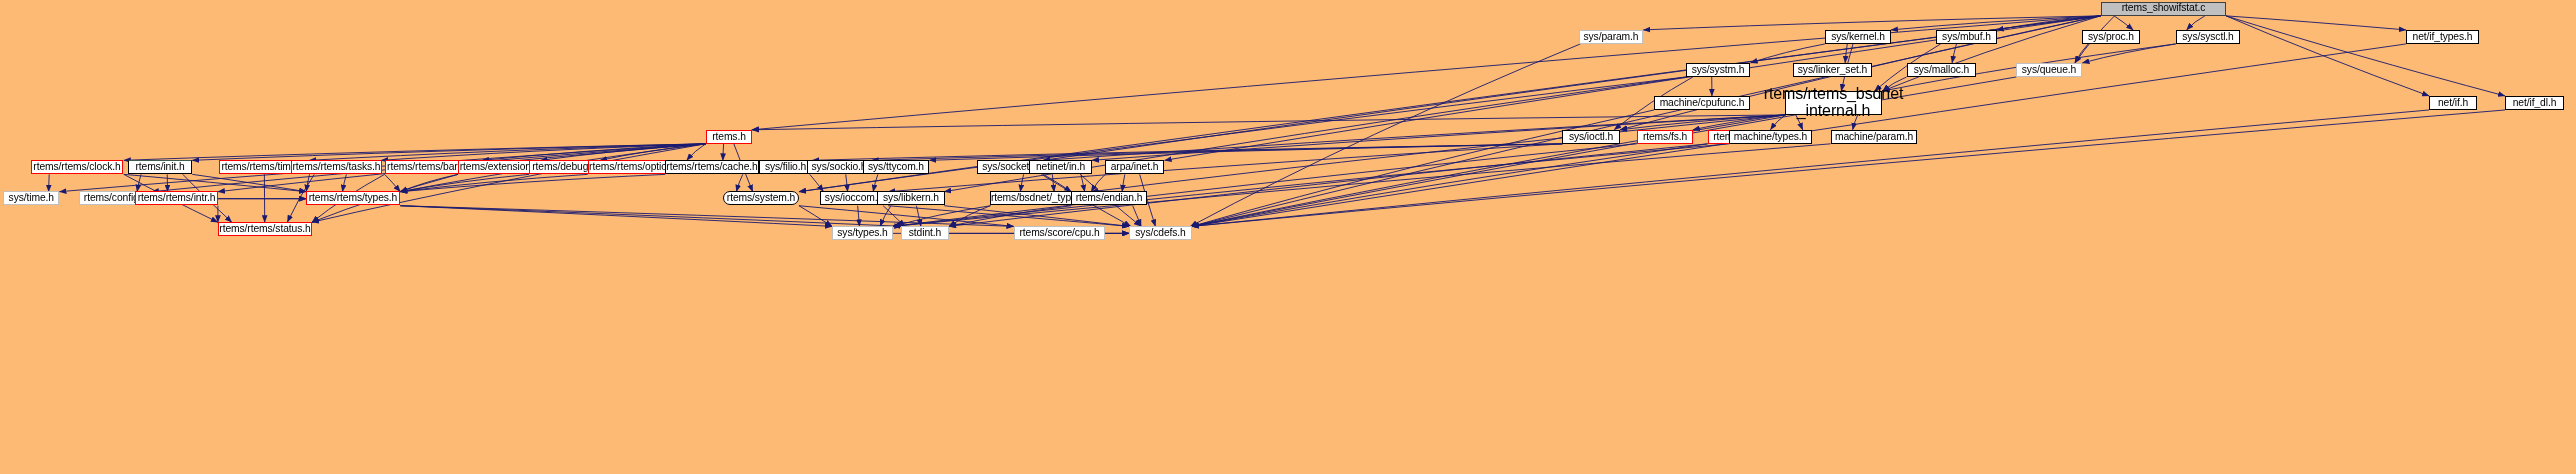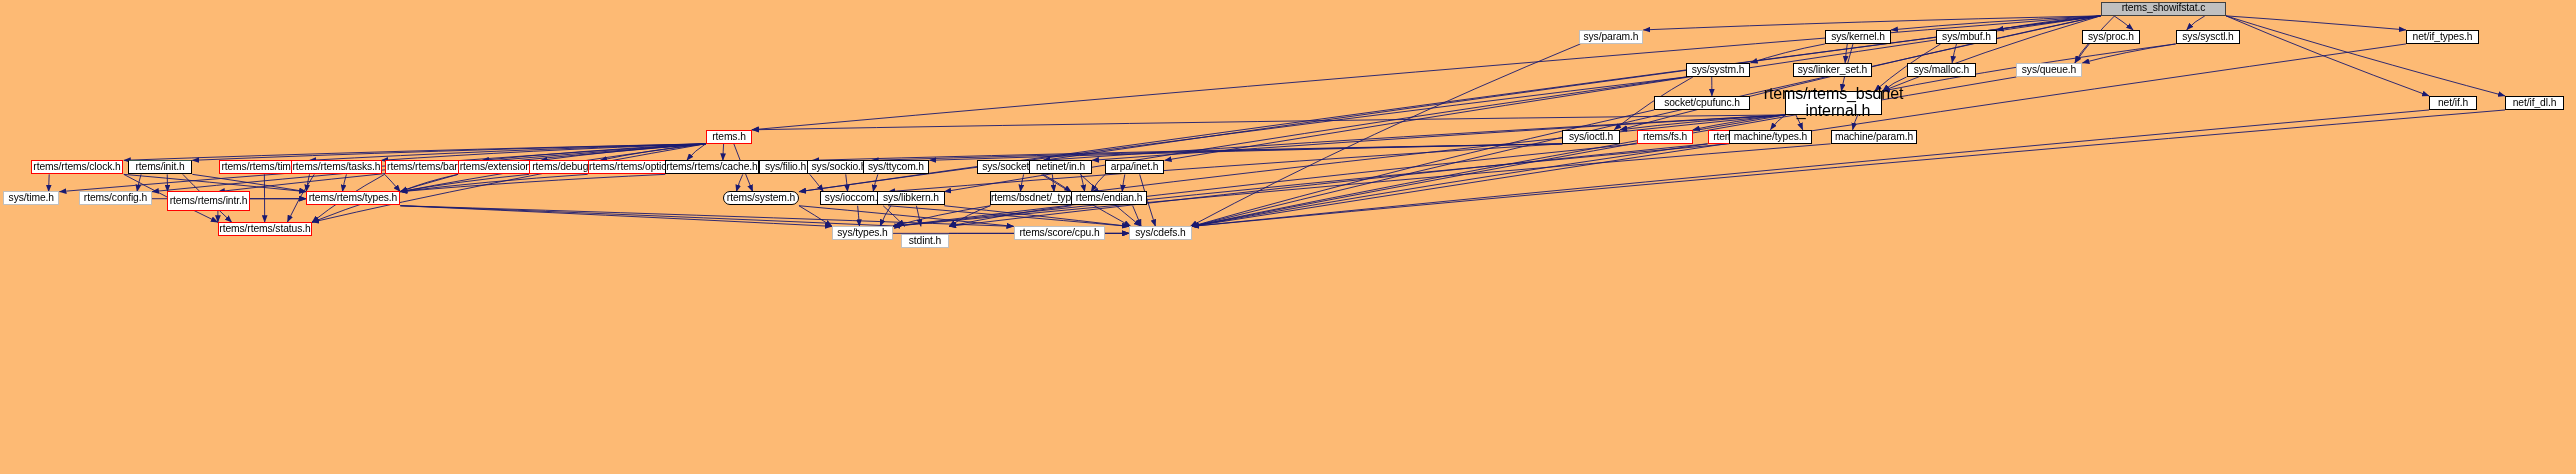--- a/index.html
+++ b/index.html
@@ -155,21 +155,21 @@
       <div class="node n-grey" style="left: 1579px; top: 30px; width: 64px; height: 14px;">sys/param.h</div>
       <div class="node n-black" style="left: 1825px; top: 30px; width: 66px; height: 14px;">sys/kernel.h</div>
       <div class="node n-black" style="left: 1936px; top: 30px; width: 61px; height: 14px;">sys/mbuf.h</div>
       <div class="node n-black" style="left: 2082px; top: 30px; width: 58px; height: 14px;">sys/proc.h</div>
       <div class="node n-black" style="left: 2176px; top: 30px; width: 64px; height: 14px;">sys/sysctl.h</div>
       <div class="node n-black" style="left: 2406px; top: 30px; width: 73px; height: 14px;">net/if_types.h</div>
       <div class="node n-black" style="left: 1686px; top: 63px; width: 64px; height: 14px;">sys/systm.h</div>
       <div class="node n-black" style="left: 1793px; top: 63px; width: 79px; height: 14px;">sys/linker_set.h</div>
       <div class="node n-black" style="left: 1907px; top: 63px; width: 69px; height: 14px;">sys/malloc.h</div>
       <div class="node n-grey" style="left: 2016px; top: 63px; width: 66px; height: 14px;">sys/queue.h</div>
-      <div class="node n-black" style="left: 1654px; top: 96px; width: 96px; height: 14px;">socket/cpufunc.h</div>
+      <div class="node n-black" style="left: 1654px; top: 96px; width: 96px; height: 14px;">machine/cpufunc.h</div>
       <div class="node n-black" style="left: 1785px; top: 91px; width: 97px; height: 24px; font-size: 16px;">rtems/rtems_bsdnet
 _internal.h</div>
       <div class="node n-black" style="left: 2429px; top: 96px; width: 48px; height: 14px;">net/if.h</div>
       <div class="node n-black" style="left: 2505px; top: 96px; width: 59px; height: 14px;">net/if_dl.h</div>
       <div class="node n-red" style="left: 706px; top: 130px; width: 46px; height: 14px;">rtems.h</div>
       <div class="node n-black" style="left: 1562px; top: 130px; width: 58px; height: 14px;">sys/ioctl.h</div>
       <div class="node n-red" style="left: 1637px; top: 130px; width: 56px; height: 14px;">rtems/fs.h</div>
       <div class="node n-red" style="left: 1708px; top: 130px; width: 63px; height: 14px;">rtems/bsd.h</div>
       <div class="node n-black" style="left: 1729px; top: 130px; width: 83px; height: 14px;">machine/types.h</div>
       <div class="node n-black" style="left: 1831px; top: 130px; width: 86px; height: 14px;">machine/param.h</div>
@@ -183,27 +183,27 @@
       <div class="node n-red" style="left: 588px; top: 160px; width: 99px; height: 14px;">rtems/rtems/options.h</div>
       <div class="node n-black" style="left: 665px; top: 160px; width: 94px; height: 14px;">rtems/rtems/cache.h</div>
       <div class="node n-black" style="left: 759px; top: 160px; width: 53px; height: 14px;">sys/filio.h</div>
       <div class="node n-black" style="left: 807px; top: 160px; width: 64px; height: 14px;">sys/sockio.h</div>
       <div class="node n-black" style="left: 863px; top: 160px; width: 66px; height: 14px; text-align: center;">sys/ttycom.h</div>
       <div class="node n-black" style="left: 977px; top: 160px; width: 66px; height: 14px;">sys/socket.h</div>
       <div class="node n-black" style="left: 1029px; top: 160px; width: 63px; height: 14px;">netinet/in.h</div>
       <div class="node n-black" style="left: 1105px; top: 160px; width: 59px; height: 14px;">arpa/inet.h</div>
       <div class="node n-grey" style="left: 3.3px; top: 191px; width: 56px; height: 14px;">sys/time.h</div>
       <div class="node n-grey" style="left: 79px; top: 191px; width: 73px; height: 14px;">rtems/config.h</div>
-      <div class="node n-red" style="left: 135px; top: 191px; width: 83px; height: 20px; margin-left: 32px;">rtems/rtems/intr.h</div>
+      <div class="node n-red" style="left: 135px; top: 191px; width: 83px; height: 14px;">rtems/rtems/intr.h</div>
       <div class="node n-red" style="left: 306px; top: 191px; width: 94px; height: 14px;">rtems/rtems/types.h</div>
       <div class="node n-black" style="left: 723px; top: 191px; width: 76px; height: 14px; border-radius: 7px;">rtems/system.h</div>
       <div class="node n-black" style="left: 820px; top: 191px; width: 68px; height: 14px;">sys/ioccom.h</div>
       <div class="node n-black" style="left: 877px; top: 191px; width: 68px; height: 14px;">sys/libkern.h</div>
       <div class="node n-black" style="left: 990px; top: 191px; width: 101px; height: 14px;">rtems/bsdnet/_types.h</div>
       <div class="node n-black" style="left: 1071px; top: 191px; width: 76px; height: 14px;">rtems/endian.h</div>
       <div class="node n-red" style="left: 218px; top: 222px; width: 94px; height: 14px;">rtems/rtems/status.h</div>
       <div class="node n-grey" style="left: 832px; top: 226px; width: 61px; height: 14px;">sys/types.h</div>
-      <div class="node n-grey" style="left: 901px; top: 226px; width: 48px; height: 14px; margin-top: 8px;">stdint.h</div>
+      <div class="node n-grey" style="left: 901px; top: 226px; width: 48px; height: 14px;">stdint.h</div>
       <div class="node n-grey" style="left: 1014px; top: 226px; width: 91px; height: 14px;">rtems/score/cpu.h</div>
       <div class="node n-grey" style="left: 1129px; top: 226px; width: 63px; height: 14px;">sys/cdefs.h</div>
     </div>
 </div>
 
 
 </body></html>

